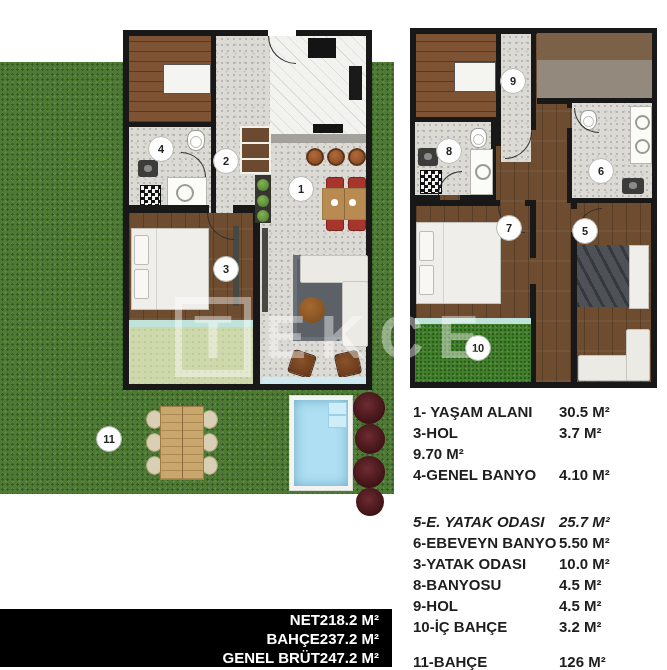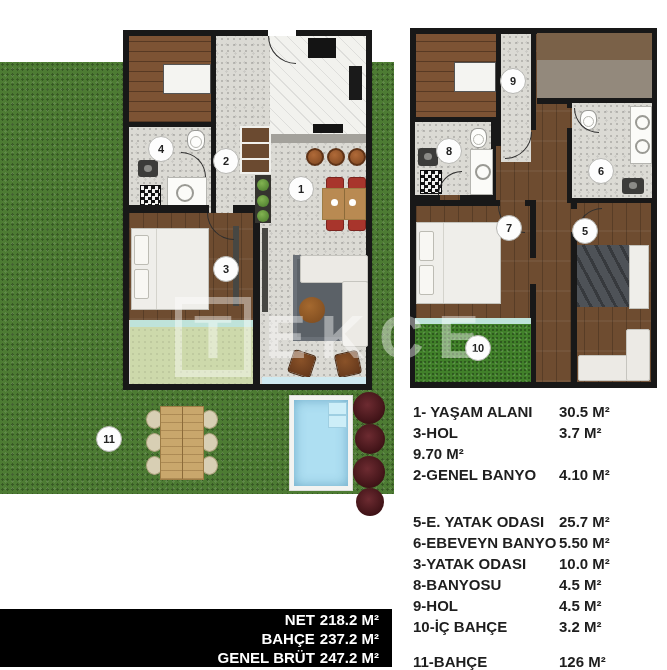--- a/index.html
+++ b/index.html
@@ -67,27 +67,27 @@
     border:1px solid #b8b8b4;display:flex;align-items:center;justify-content:center;
     font-size:11px;font-weight:700;color:#222;z-index:30;}
   
   .wm{position:absolute;left:175px;top:299px;height:76px;display:flex;align-items:center;gap:14px;
     z-index:50;color:rgba(255,255,255,.42);font-weight:700;font-size:62px;line-height:62px;pointer-events:none;}
   .wm .boxed{border:7px solid rgba(255,255,255,.42);padding:2px 12px;}
   
   .legend{position:absolute;left:413px;top:401px;width:252px;z-index:40;color:#1e1e1e;}
   .lrow{display:flex;height:21px;align-items:center;font-size:15px;font-weight:600;}
   .lrow .lab{width:146px;}
-  .g2{margin-top:26px;}
+  .g2{margin-top:26px;font-style:italic;}
   .g3{margin-top:14px;}
   
   .band{position:absolute;left:0;top:609px;width:392px;height:58px;background:#000;color:#fff;
     display:flex;flex-direction:column;justify-content:center;align-items:flex-end;
     padding-right:13px;box-sizing:border-box;font-size:15px;font-weight:600;line-height:19px;z-index:40;}
-  .band .tl span{margin-left:5px;}
+  .band .tl span{}
   .landing{background:#f4f4f1;border:1px solid #555;position:absolute;}
 </style>
 </head>
 <body>
 
 <div class="canvas">
 
   <div class="abs grass" style="left:0;top:62px;width:394px;height:432px;"></div>
 
   <div class="gchair" style="left:146px;top:410px;width:15px;height:17px;"></div>
@@ -299,21 +299,21 @@
         <span class="val">30.5 M²</span>
       </div>
     <div class="lrow">
         <span class="lab">3-HOL</span>
         <span class="val">3.7 M²</span>
       </div>
     <div class="lrow">
         <span class="val">9.70 M²</span>
       </div>
     <div class="lrow">
-        <span class="lab">2-GENEL BANYO</span>
+        <span class="lab">4-GENEL BANYO</span>
         <span class="val">4.10 M²</span>
       </div>
     <div class="lrow g2">
         <span class="lab">5-E. YATAK ODASI</span>
         <span class="val">25.7 M²</span>
       </div>
     <div class="lrow">
         <span class="lab">6-EBEVEYN BANYO</span>
         <span class="val">5.50 M²</span>
       </div>

